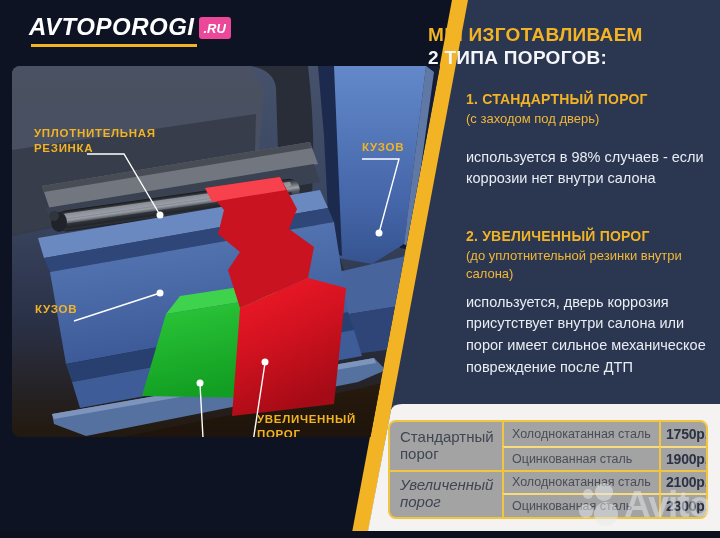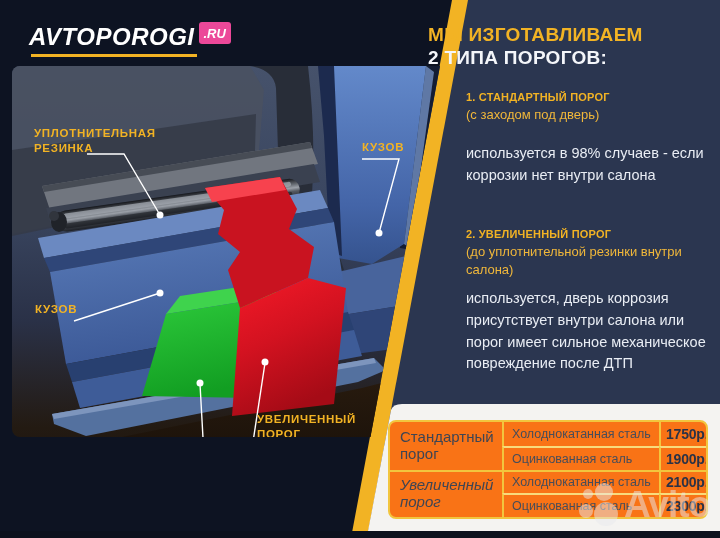--- a/index.html
+++ b/index.html
@@ -1,21 +1,21 @@
 <!DOCTYPE html>
 <html><head>
 <meta charset="utf-8">
 <style>
   html,body{margin:0;padding:0;background:#0d1322;}
   #app{position:relative;width:720px;height:538px;overflow:hidden;
        font-family:"Liberation Sans",sans-serif;}
   svg{display:block;}
 
   
-  .logo{position:absolute;left:29px;top:22px;z-index:5;display:flex;align-items:flex-start;}
+  .logo{position:absolute;left:29px;top:12px;z-index:5;display:flex;align-items:flex-end;}
   .logo-text{font-style:italic;font-weight:800;font-size:24px;color:#ffffff;
              letter-spacing:.5px;line-height:1;padding-top:3px;}
   .logo-underline{position:absolute;left:2px;top:32px;width:166px;height:3px;background:#f2b324;}
   .logo-tld{margin-left:5px;background:#ec4899;color:#fff;font-style:italic;font-weight:800;
             font-size:13px;border-radius:3px;padding:5px 5px 4px 4px;line-height:1;}
 
   
   .illus{position:absolute;left:12px;top:66px;width:436px;height:371px;z-index:2;
          border-radius:8px;overflow:hidden;}
   .lbl{position:absolute;color:#f2b324;font-weight:800;font-size:11.5px;letter-spacing:.7px;
@@ -27,28 +27,28 @@
   .lbl-extended{left:245px;top:346px;}
 
   
   .heading{position:absolute;right:12px;top:24px;width:280px;text-align:left;z-index:3;
            font-weight:800;font-size:19px;line-height:1.12;letter-spacing:.3px;}
   .heading .h-l1{color:#f2b324;}
   .heading .h-l2{color:#f4f6fa;margin-top:2px;}
   .section{position:absolute;left:466px;width:250px;z-index:3;}
   .sec-1{top:91px;}
   .sec-2{top:228px;}
-  .sec-title{color:#f2b324;font-weight:800;font-size:11px;letter-spacing:.2px;line-height:1.2;}
+  .sec-title{color:#f2b324;font-weight:800;font-size:14px;letter-spacing:.2px;line-height:1.2;}
   .sec-sub{color:#f0b73a;font-weight:400;font-size:13px;line-height:1.38;margin-top:2px;}
   .sec-body{color:#e9edf4;font-weight:400;font-size:14.5px;line-height:1.5;margin-top:19px;}
   .sec-2 .sec-body{margin-top:9px;}
 
   
   .price-table{position:absolute;left:388px;top:420px;width:320px;height:99px;z-index:5;
-               box-sizing:border-box;background:#f97316;border:2px solid #f2c53e;border-radius:8px;
+               box-sizing:border-box;background:#a3a3a3;border:2px solid #f2c53e;border-radius:8px;
                display:grid;grid-template-columns:112px 157px 47px;
                grid-template-rows:repeat(4,1fr);overflow:hidden;}
   .pc{display:flex;align-items:center;box-sizing:border-box;}
   .cell-type{grid-column:1;font-size:15px;color:#3f4553;padding-left:10px;line-height:1.12;}
   .type-1{grid-row:1/3;}
   .type-2{grid-row:3/5;border-top:2px solid #f2c53e;font-style:italic;}
   .cell-mat{grid-column:2;border-left:2px solid #f2c53e;font-size:12.5px;color:#484d59;padding-left:8px;}
   .cell-price{grid-column:3;border-left:2px solid #f2c53e;font-weight:700;font-size:14px;
               color:#2b3246;padding-left:5px;letter-spacing:-.2px;}
   .row-1{grid-row:1;}

